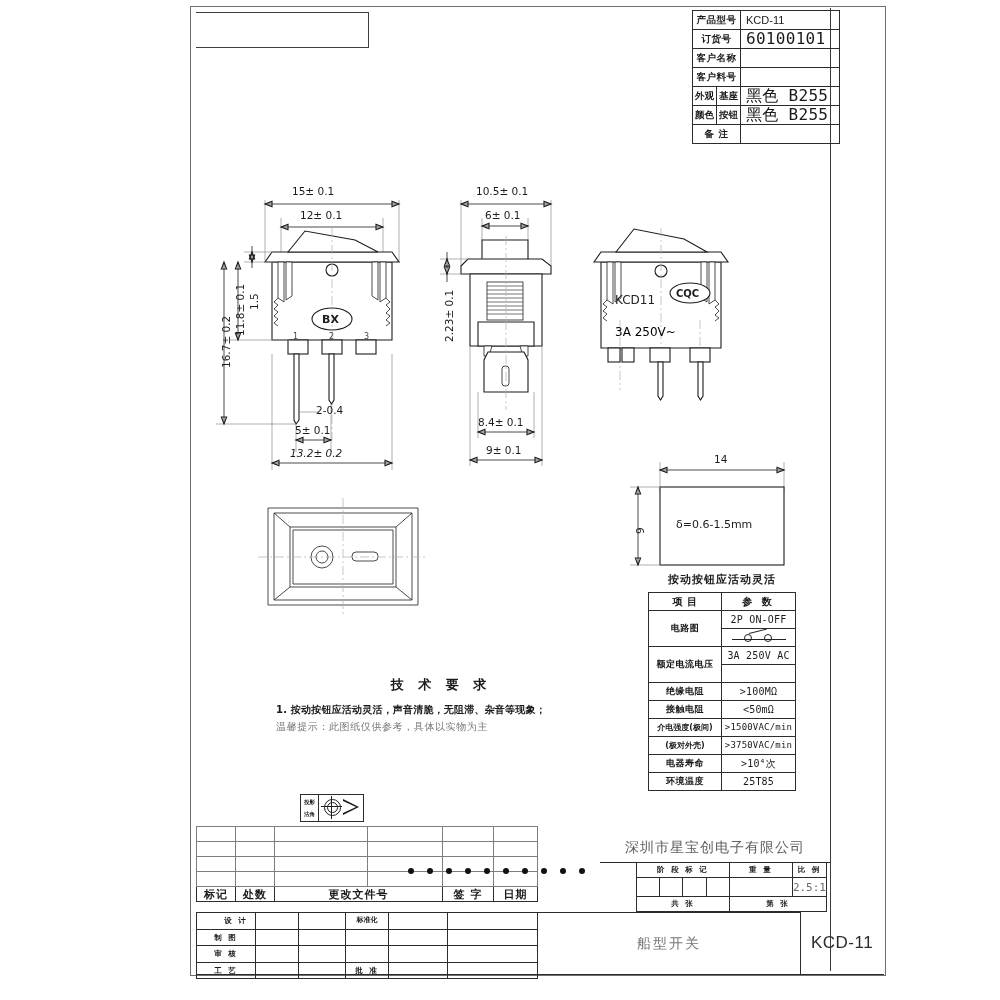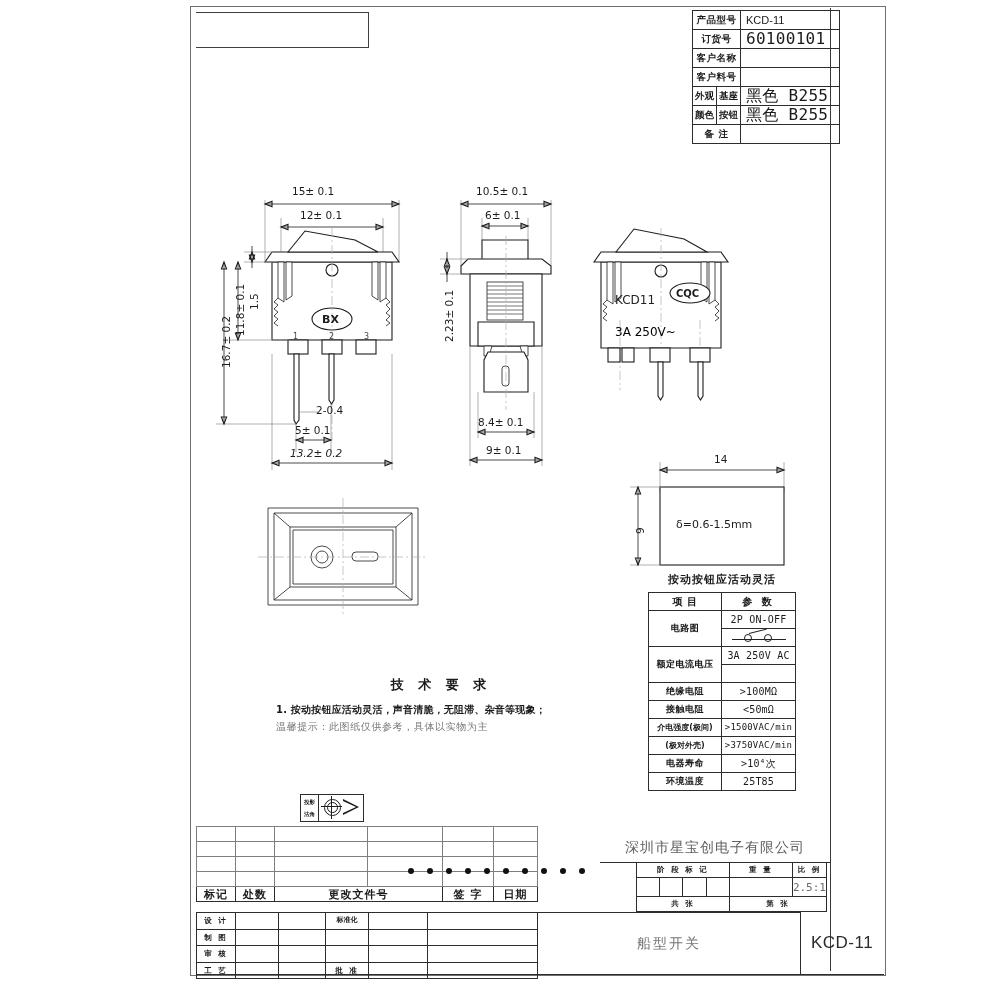--- a/index.html
+++ b/index.html
@@ -506,21 +506,21 @@
       <td class="cn" colspan="2">更改文件号</td>
       <td class="cn">签 字</td>
       <td class="cn">日期</td>
     </tr>
   </tbody>
       </table>
 
   <table class="grid" id="sig-table">
     <tbody>
           <tr>
-      <td class="cn" style="width:38px;">设 计</td>
+      <td class="cn" style="width:38px;padding-left:20px;">设 计</td>
       <td style="width:42px;"></td>
             <td style="width:46px;"></td>
       <td class="cn" style="width:42px;font-size:7px;letter-spacing:0;">标准化</td>
       <td style="width:58px;"></td>
             <td></td>
     </tr>
     <tr>
       <td class="cn">制 图</td>
       <td></td>
             <td></td>

